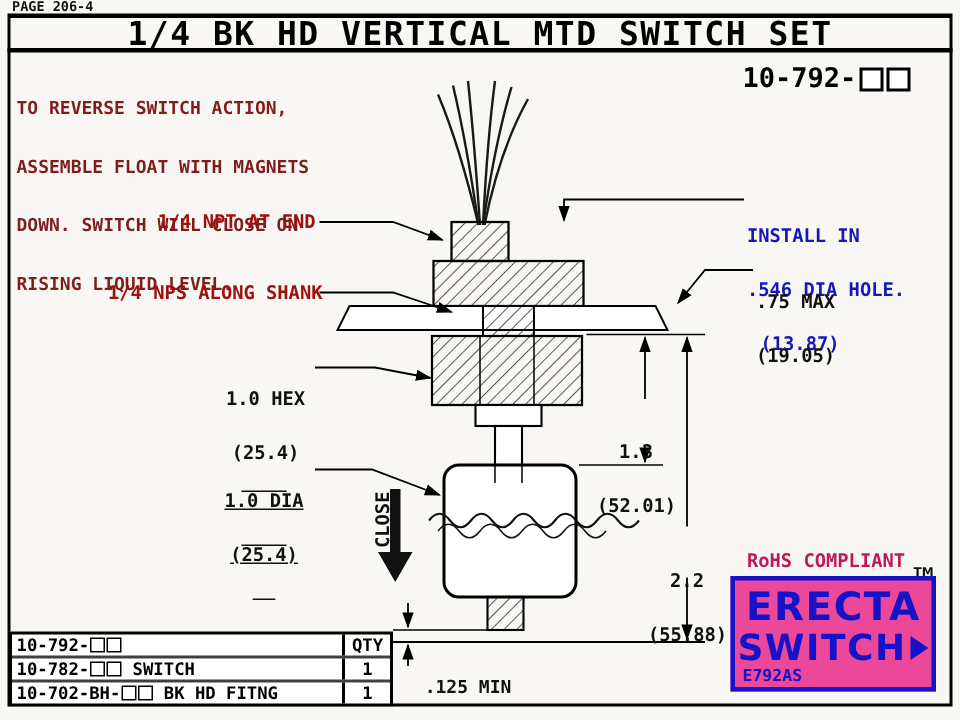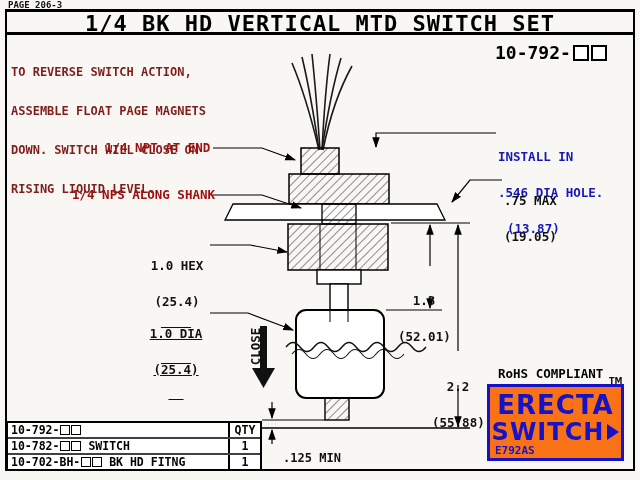--- a/index.html
+++ b/index.html
@@ -14,64 +14,64 @@
   .part-number{position:absolute;left:495px;top:42px;display:flex;align-items:center;
          font:bold 18px "DejaVu Sans Mono",monospace;color:#000;}
   .blank-box{display:inline-block;width:12px;height:12px;border:2px solid #000;background:#fff;margin-left:2px;}
   .blank-box.sm{width:8px;height:8px;border-width:1.5px;margin-left:1px;vertical-align:-1px;}
   .note{position:absolute;left:11px;top:40px;font:bold 12px "DejaVu Sans Mono",monospace;
         line-height:13px;color:#7f1d1d;white-space:pre;}
   .lbl{position:absolute;font:bold 12.5px "DejaVu Sans Mono",monospace;line-height:12px;
        color:#111;white-space:pre;}
   .maroon{color:#a01010;}
   .blue{color:#1616bb;}
-  .rohs{color:#000000;font-size:12.5px;}
+  .rohs{color:#be185d;font-size:12.5px;}
   .ctr{text-align:center;}
   .close-lbl{position:absolute;left:226px;top:340px;width:56px;height:13px;text-align:center;
        transform:rotate(-90deg);font:bold 12.5px "DejaVu Sans Mono",monospace;color:#111;}
   svg{position:absolute;left:0;top:0;}
   
   .tbl{position:absolute;left:6px;top:421px;width:252px;border:2px solid #000;background:#fff;
        font:bold 11.5px "DejaVu Sans Mono",monospace;color:#000;}
   .trow{display:flex;height:14px;align-items:center;}
   .trow + .trow{border-top:2px solid #404040;}
   .c1{flex:1;padding:0 3px;white-space:pre;display:flex;align-items:center;}
   .c2{width:30px;border-left:2px solid #000;text-align:center;align-self:stretch;
       display:flex;align-items:center;justify-content:center;}
   
   .logo-box{position:absolute;left:487px;top:384px;width:131px;height:71px;
-            border:3px solid #1512c8;background:#f97316;}
+            border:3px solid #1512c8;background:#ec4899;}
   .logo-tm{position:absolute;left:609px;top:377px;font:bold 8px "DejaVu Sans",sans-serif;color:#111;}
   .logo-erecta{margin-top:3px;text-align:center;font:bold 26px "DejaVu Sans",sans-serif;
                color:#1512c8;letter-spacing:1px;}
   .logo-switch{display:flex;justify-content:center;align-items:center;
                font:bold 24px "DejaVu Sans",sans-serif;color:#1512c8;letter-spacing:1px;line-height:24px;}
   .logo-arrow{width:0;height:0;border-left:12px solid #1512c8;border-top:8px solid transparent;
               border-bottom:8px solid transparent;margin-left:3px;}
   .logo-code{position:absolute;left:5px;bottom:1px;font:bold 11px "DejaVu Sans Mono",monospace;color:#1512c8;}
 </style>
 </head>
 <body>
 
 <div class="page">
 
-  <div class="page-ref">PAGE 206-3</div>
+  <div class="page-ref">PAGE 206-4</div>
   <div class="frame"></div>
   <div class="title">1/4 BK HD VERTICAL MTD SWITCH SET</div>
   <div class="hrule"></div>
 
   <div class="part-number">
     <span>10-792-</span>
     <span class="blank-box"></span>
     <span class="blank-box"></span>
   </div>
 
   <div class="note">
     <div>TO REVERSE SWITCH ACTION,</div>
-    <div>ASSEMBLE FLOAT PAGE MAGNETS</div>
+    <div>ASSEMBLE FLOAT WITH MAGNETS</div>
     <div>DOWN. SWITCH WILL CLOSE ON</div>
     <div>RISING LIQUID LEVEL.</div>
   </div>
 
   <svg width="640" height="480" viewBox="0 0 640 480">
     <defs>
       <pattern id="hatch" width="6" height="6" patternUnits="userSpaceOnUse" patternTransform="rotate(45)">
         <line x1="0" y1="0" x2="0" y2="6" stroke="#222" stroke-width="1"></line>
       </pattern>
       <marker id="arr" viewBox="0 0 10 10" refX="9" refY="5" markerWidth="9" markerHeight="9" orient="auto">

